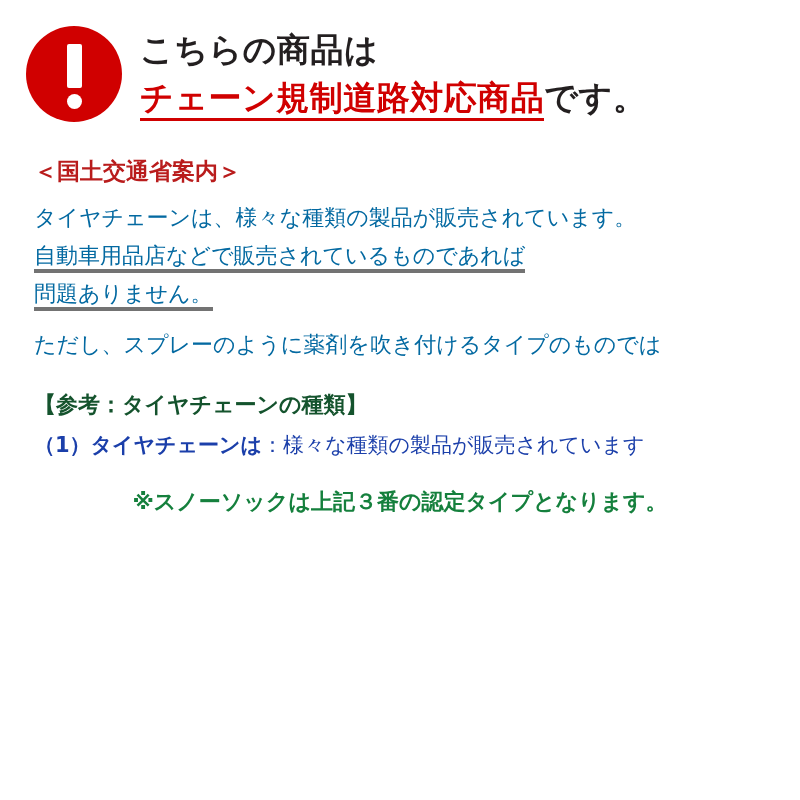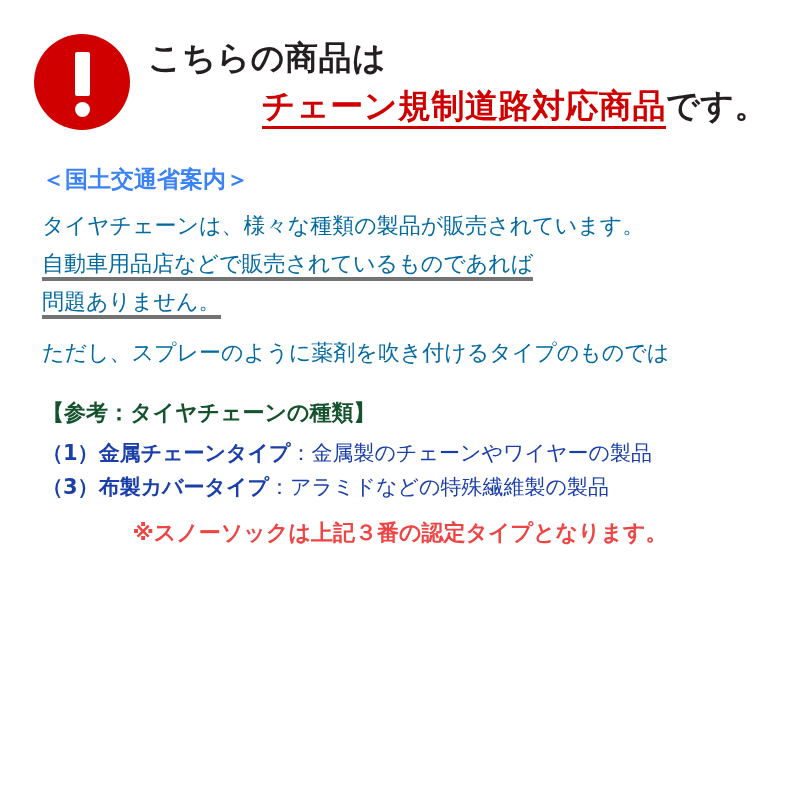--- a/index.html
+++ b/index.html
@@ -13,21 +13,21 @@
     height: 800px;
     font-family: "DejaVu Sans", "Liberation Sans", sans-serif;
     color: #231f20;
     overflow: hidden;
   }
 
   .page {
     position: relative;
     width: 800px;
     height: 564px;
-    padding: 16px;
+    padding: 8px;
     background: #fff;
   }
 
   
   .header {
     display: flex;
     align-items: center;
     padding: 18px 16px 10px 18px;
   }
   .alert-badge {
@@ -68,36 +68,35 @@
     font-weight: bold;
     letter-spacing: 0.5px;
     color: #231f20;
   }
   .head-line2 {
     font-size: 33px;
     font-weight: bold;
     letter-spacing: 0.5px;
     color: #231f20;
     margin-top: 6px;
-    text-align: right;
   }
   .head-line2 .hl {
     color: #d00000;
     border-bottom: 3px solid #d00000;
     padding-bottom: 1px;
   }
 
   
   .body-block {
     padding: 24px 26px 0 26px;
   }
   .section-title {
     font-size: 23px;
     font-weight: bold;
-    color: #3b82f6;
+    color: #b91c1c;
     margin-bottom: 12px;
   }
   .para {
     font-size: 22px;
     line-height: 1.72;
     color: #0369a1;
   }
   .para .ul {
     border-bottom: 4px solid #737373;
     padding-bottom: 1px;
@@ -115,24 +114,24 @@
   .ref-item {
     font-size: 21px;
     line-height: 1.62;
     color: #1b3faa;
   }
   .ref-item .num { font-weight: bold; }
   .ref-item .kind { font-weight: bold; }
   .ref-item .desc { font-weight: normal; }
 
   .note {
-    margin-top: 14px;
+    margin-top: 25px;
     font-size: 22px;
     font-weight: bold;
-    color: #ef4444;
+    color: #15803d;
     text-align: center;
   }
 </style>
 </head>
 <body>
 
 <div class="page">
 
   <div class="header">
     <div class="alert-badge">
@@ -165,23 +164,20 @@
     <div class="para">
       <div>ただし、スプレーのように薬剤を吹き付けるタイプのものでは</div>
     </div>
 
     <div class="spacer-md"></div>
 
     <div>
       <div class="ref-title">【参考：タイヤチェーンの種類】</div>
 
       <div class="ref-item">
-        <span class="num">（1）</span><span class="kind">金属チェーンタイプ</span><span class="desc">：金属製のチェーンやワイヤーの製品</span>
-      </div>
-      <div class="ref-item">
-        <span class="num">（3）</span><span class="kind">布製カバータイプ</span><span class="desc">：アラミドなどの特殊繊維製の製品</span>
+        <span class="num">（1）</span><span class="kind">タイヤチェーンは</span><span class="desc">：様々な種類の製品が販売されています</span>
       </div>
 
       <div class="note">※スノーソックは上記３番の認定タイプとなります。</div>
     </div>
   </div>
 
 </div>
 
 </body></html>

